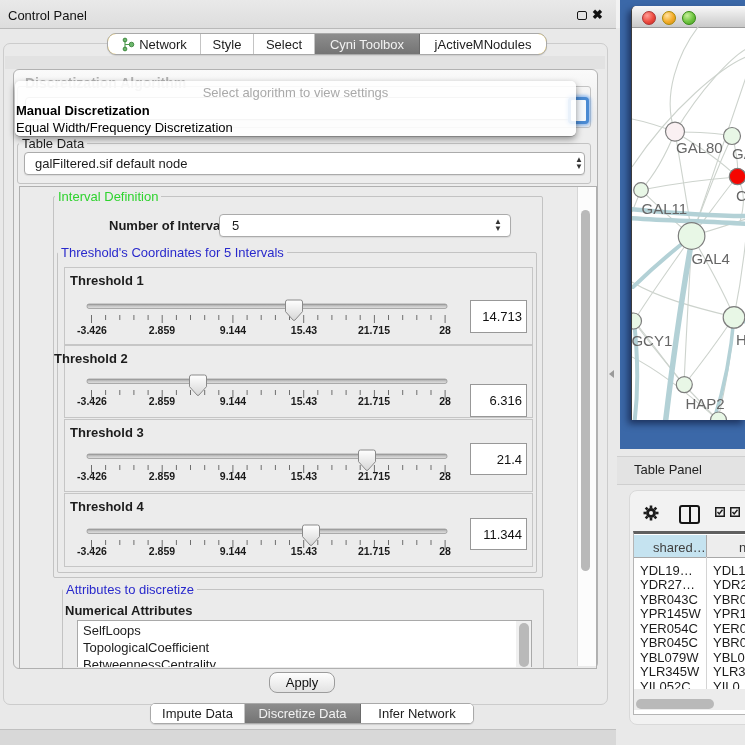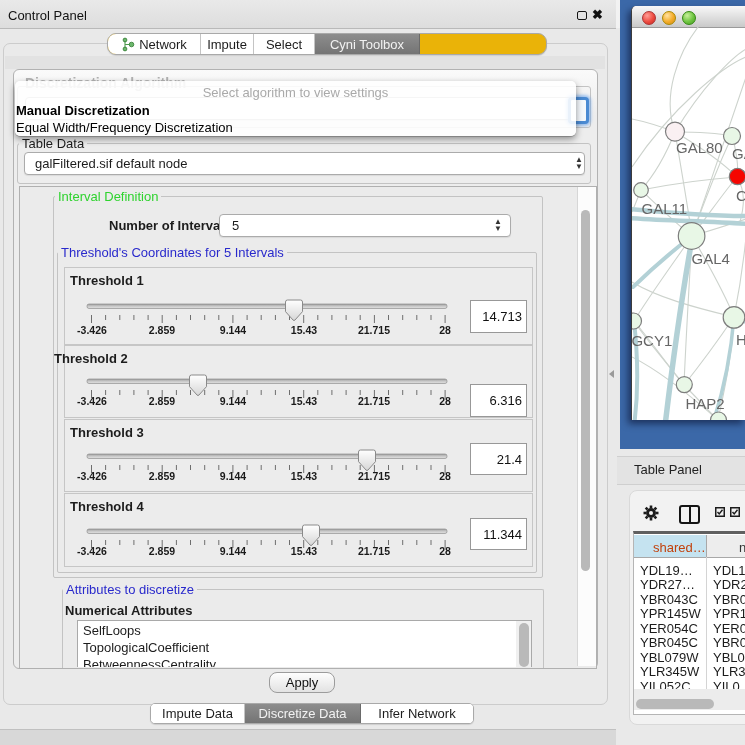--- a/index.html
+++ b/index.html
@@ -36,23 +36,24 @@
 <div class="abs" style="left:84px;top:33px;width:438px;height:20px;background:#eab308;
  border:1px solid #a9a9a9;border-radius:9px;overflow:hidden;box-shadow:0 1px 1px rgba(0,0,0,0.12);margin-left:23px;">
   <div class="seg" style="left:0;width:92px;">
     <svg width="14" height="15" viewBox="0 0 14 15" style="margin-right:4px;">
       <line x1="4" y1="3.5" x2="4" y2="12" stroke="#4e9a4e" stroke-width="1.1"></line>
       <line x1="4" y1="7.5" x2="10" y2="7.5" stroke="#4e9a4e" stroke-width="1.1"></line>
       <circle cx="4" cy="3" r="1.9" fill="#6cb76c" stroke="#2f7a2f" stroke-width="0.8"></circle>
       <circle cx="4" cy="12" r="1.9" fill="#6cb76c" stroke="#2f7a2f" stroke-width="0.8"></circle>
       <circle cx="10.5" cy="7.5" r="2.3" fill="#6cb76c" stroke="#2f7a2f" stroke-width="0.8"></circle>
     </svg>Network</div>
-  <div class="seg" style="left:93px;width:52px;">Impute</div>
+  <div class="seg" style="left:93px;width:52px;">Style</div>
   <div class="seg" style="left:146px;width:60px;">Select</div>
   <div class="seg dark" style="left:207px;width:104px;">Cyni Toolbox</div>
+  <div class="seg last" style="left:312px;width:126px;">jActiveMNodules</div>
 </div>
 
 <div class="abs" style="left:13px;top:69px;width:583px;height:598px;border:1px solid #b2b2b2;
  border-radius:6px;background:linear-gradient(#fafafa,#ededed 45px,#ededed);"></div>
 
 <div class="tb" style="left:17px;top:86px;width:572px;height:40px;"></div>
 <div class="abs t13 b" style="left:25px;top:77px;color:#b2b2b2;font-size:14px;">Discretization Algorithm</div>
 
 <div class="combo" style="left:25px;top:97px;width:560px;height:21px;"></div>
 <div class="abs" style="left:568px;top:97px;width:15px;height:21px;border-radius:4px;
@@ -414,21 +415,21 @@
 <rect x="0.75" y="0.75" width="8.5" height="8.5" fill="none" stroke="#1c1c1c" stroke-width="1.5"></rect>
 <path d="M 2.5 5 L 4.2 7 L 7.5 2.8" fill="none" stroke="#1c1c1c" stroke-width="1.4"></path>
   </svg>
 <svg class="abs" style="left:730px;top:507px;" width="10" height="10" viewBox="0 0 10 10">
 <rect x="0.75" y="0.75" width="8.5" height="8.5" fill="none" stroke="#1c1c1c" stroke-width="1.5"></rect>
 <path d="M 2.5 5 L 4.2 7 L 7.5 2.8" fill="none" stroke="#1c1c1c" stroke-width="1.4"></path>
   </svg>
 <div class="abs" style="left:633px;top:531px;width:112px;height:180px;border:1px solid #b5b5b5;border-top:3px solid #606060;border-right:none;background:#fff;overflow:hidden;"></div>
 <div class="abs" style="left:634px;top:535px;width:72px;height:22px;background:#c5e3f0;border-right:1px solid #a8a8a8;border-bottom:1px solid #a8a8a8;"></div>
 <div class="abs" style="left:707px;top:535px;width:38px;height:22px;background:#ededed;border-bottom:1px solid #a8a8a8;"></div>
-<div class="abs t13" style="left:653px;top:541px;color:#c2410c;">shared…</div>
+<div class="abs t13" style="left:653px;top:541px;color:#404040;">shared…</div>
 <div class="abs t13" style="left:739px;top:541px;color:#333;">n…</div>
 <div class="abs" style="left:706px;top:557px;width:1px;height:137px;background:#d4d4d4;"></div>
 <div class="abs t13" style="left:640px;top:563.5px;">YDL19…</div>
 <div class="abs t13" style="left:713px;top:563.5px;">YDL1</div>
 <div class="abs t13" style="left:640px;top:578.0px;">YDR27…</div>
 <div class="abs t13" style="left:713px;top:578.0px;">YDR2</div>
 <div class="abs t13" style="left:640px;top:592.5px;">YBR043C</div>
 <div class="abs t13" style="left:713px;top:592.5px;">YBR0</div>
 <div class="abs t13" style="left:640px;top:607.0px;">YPR145W</div>
 <div class="abs t13" style="left:713px;top:607.0px;">YPR1</div>

